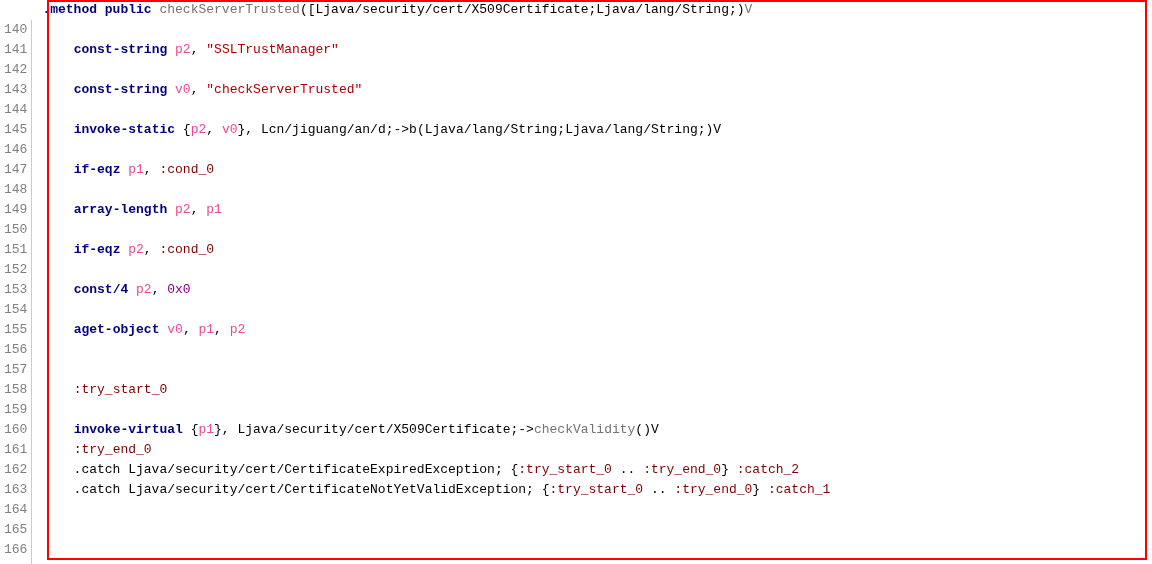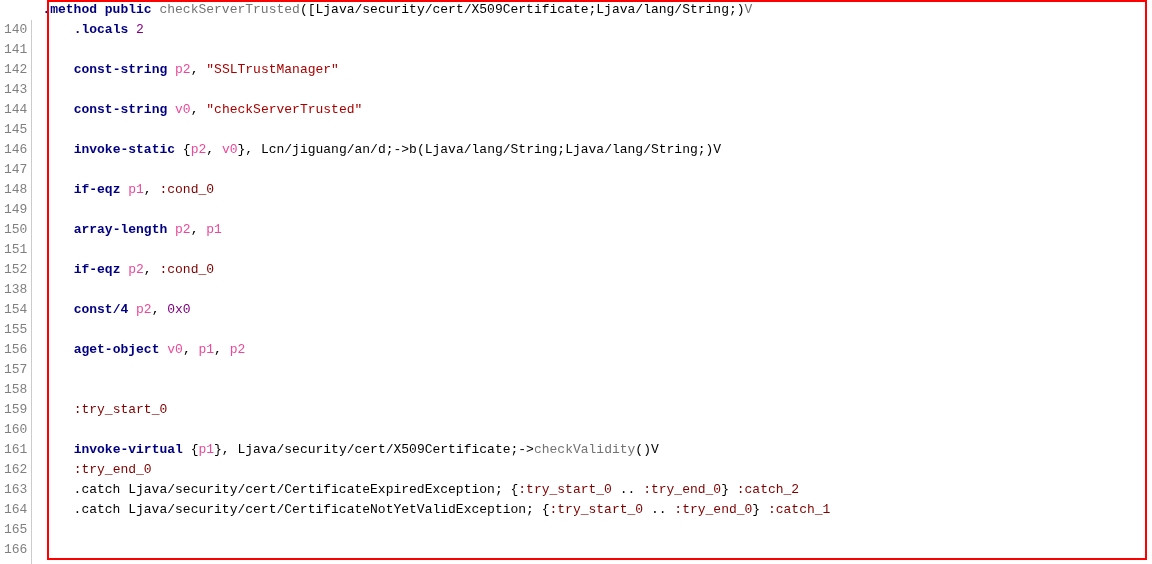--- a/index.html
+++ b/index.html
@@ -97,39 +97,38 @@
       <span class="ln">143</span>
       <span class="ln">144</span>
       <span class="ln">145</span>
       <span class="ln">146</span>
       <span class="ln">147</span>
       <span class="ln">148</span>
       <span class="ln">149</span>
       <span class="ln">150</span>
       <span class="ln">151</span>
       <span class="ln">152</span>
-      <span class="ln">138</span>
+      <span class="ln">153</span>
       <span class="ln">154</span>
       <span class="ln">155</span>
       <span class="ln">156</span>
       <span class="ln">157</span>
       <span class="ln">158</span>
       <span class="ln">159</span>
       <span class="ln">160</span>
       <span class="ln">161</span>
       <span class="ln">162</span>
       <span class="ln">163</span>
       <span class="ln">164</span>
       <span class="ln">165</span>
       <span class="ln">166</span>
       <span class="ln">167</span>
     </div>
   <div class="code-area" id="code">
       <span class="code-line"><span class="kw-blue">.method public</span><span class="plain"> </span><span class="kw-teal">checkServerTrusted</span><span class="plain">([Ljava/security/cert/X509Certificate;Ljava/lang/String;)</span><span class="kw-teal">V</span></span>
-      <span class="code-line"><span class="plain">    </span><span class="kw-blue">.locals</span><span class="plain"> </span><span class="num-purple">2</span></span>
       <span class="code-line"> </span>
       <span class="code-line"><span class="plain">    </span><span class="kw-blue">const-string</span><span class="plain"> </span><span class="reg-purple">p2</span><span class="plain">, </span><span class="str-red">"SSLTrustManager"</span></span>
       <span class="code-line"> </span>
       <span class="code-line"><span class="plain">    </span><span class="kw-blue">const-string</span><span class="plain"> </span><span class="reg-purple">v0</span><span class="plain">, </span><span class="str-red">"checkServerTrusted"</span></span>
       <span class="code-line"> </span>
       <span class="code-line"><span class="plain">    </span><span class="kw-blue">invoke-static</span><span class="plain"> {</span><span class="reg-purple">p2</span><span class="plain">, </span><span class="reg-purple">v0</span><span class="plain">}, Lcn/jiguang/an/d;-&gt;b(Ljava/lang/String;Ljava/lang/String;)V</span></span>
       <span class="code-line"> </span>
       <span class="code-line"><span class="plain">    </span><span class="kw-blue">if-eqz</span><span class="plain"> </span><span class="reg-purple">p1</span><span class="plain">, </span><span class="label-red">:cond_0</span></span>
       <span class="code-line"> </span>
       <span class="code-line"><span class="plain">    </span><span class="kw-blue">array-length</span><span class="plain"> </span><span class="reg-purple">p2</span><span class="plain">, </span><span class="reg-purple">p1</span></span>

